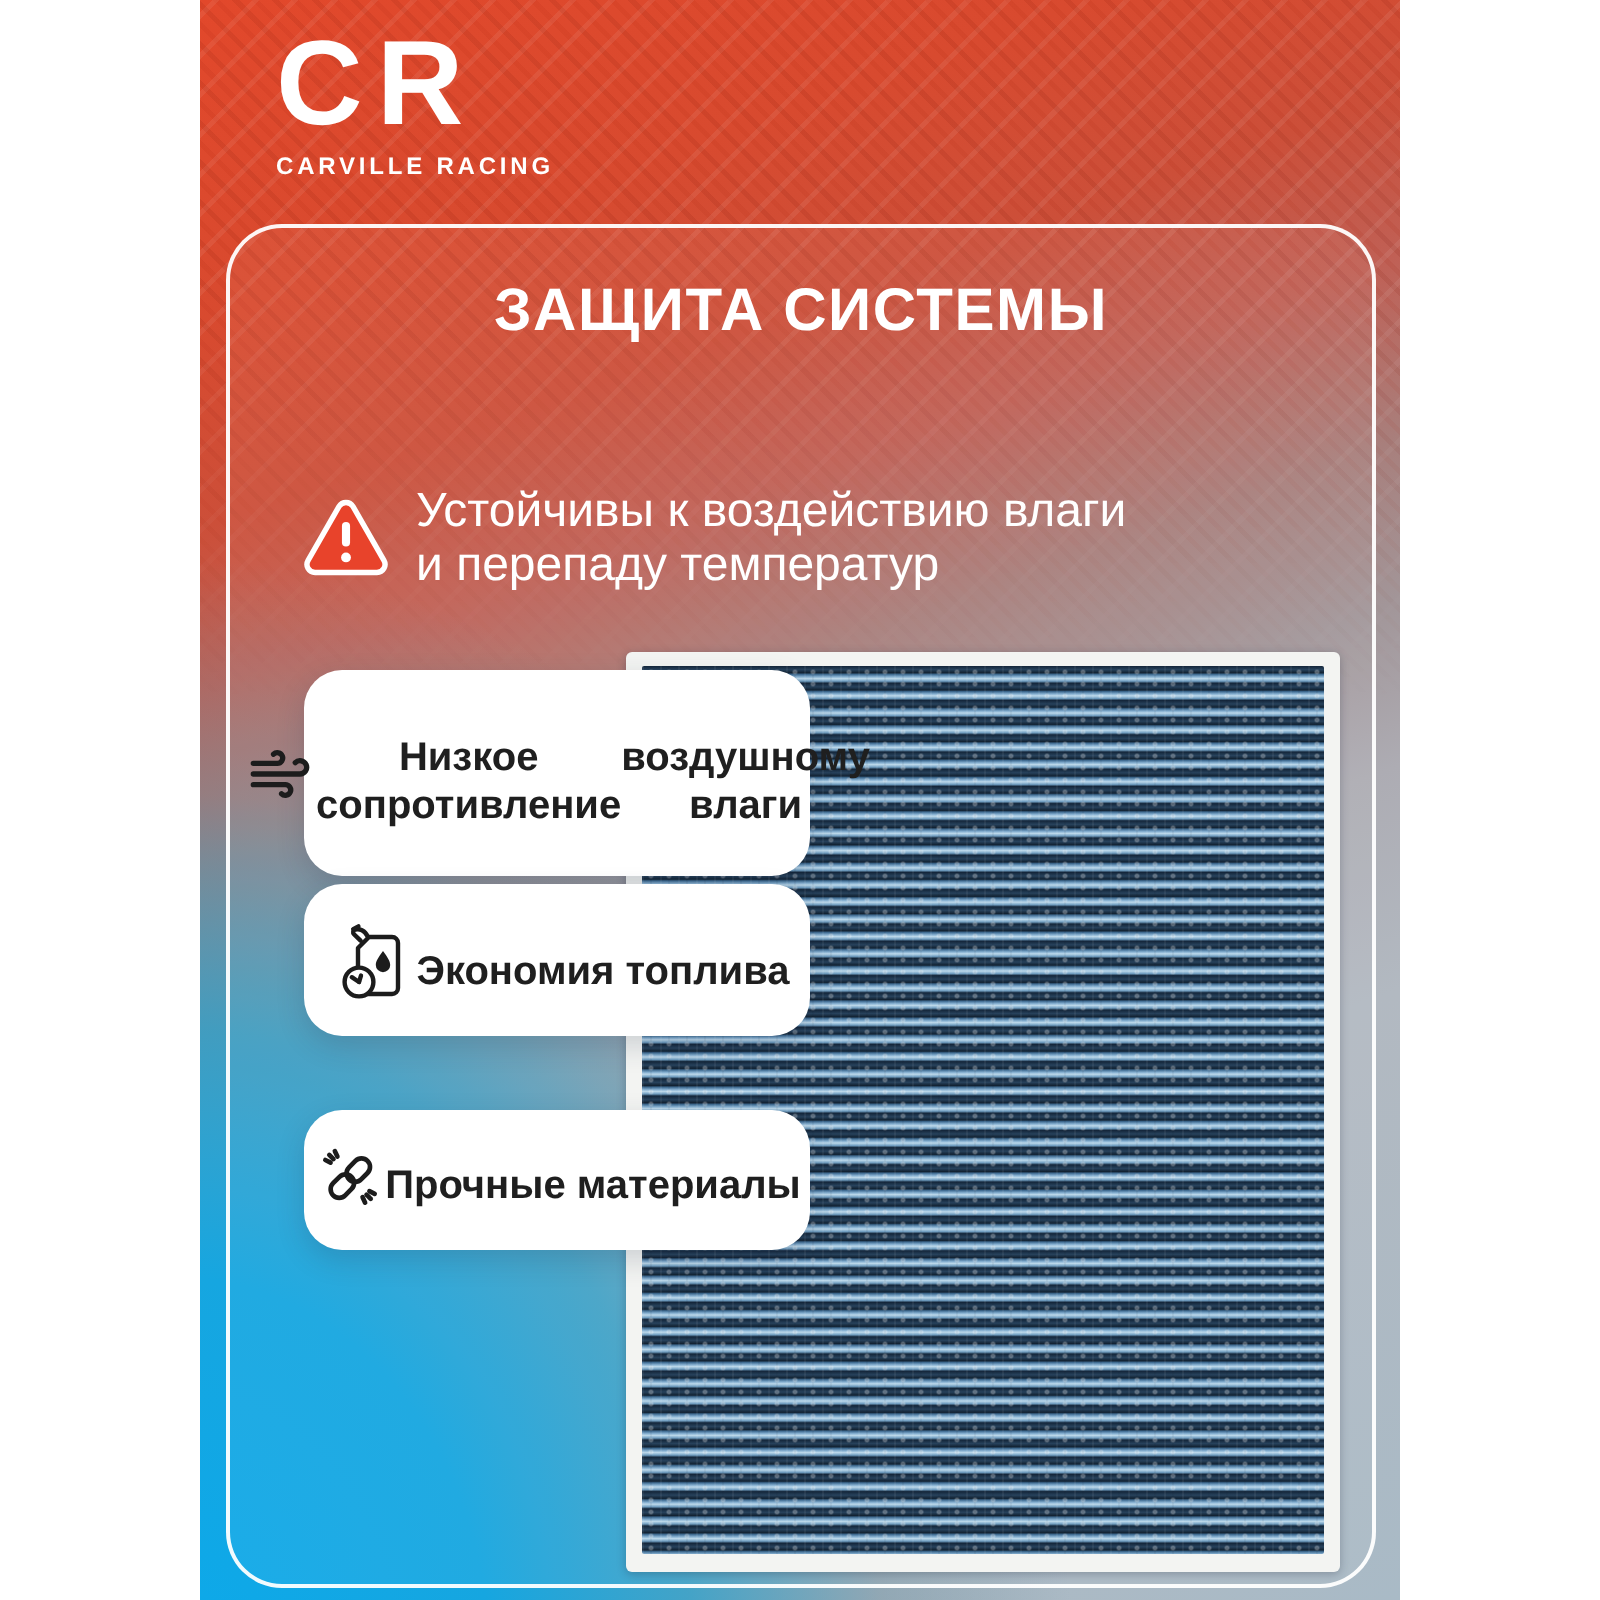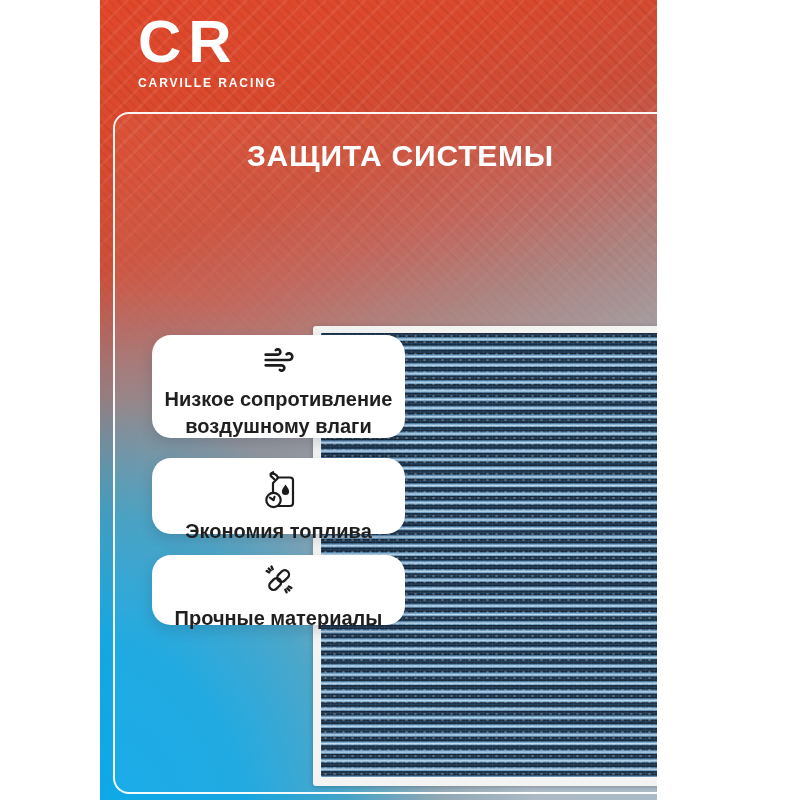--- a/index.html
+++ b/index.html
@@ -1,16 +1,16 @@
 <!DOCTYPE html>
 <html><head>
 <meta charset="utf-8">
 <style>
   html,body{margin:0;padding:0;background:#ffffff;}
-  .canvas{position:relative;width:657px;height:800px;background:#ffffff;overflow:hidden;
+  .canvas{position:relative;width:800px;height:800px;background:#ffffff;overflow:hidden;
           font-family:"Liberation Sans","DejaVu Sans",sans-serif;}
 
   
   .banner{position:absolute;left:100px;top:0;width:600px;height:800px;overflow:hidden;
     background:
       radial-gradient(ellipse 560px 690px at -2% 104%,
         #0ca9ea 0%, #16a6e0 28%, rgba(44,158,200,0.82) 46%,
         rgba(108,142,158,0.42) 63%, rgba(150,142,140,0) 80%),
       linear-gradient(160deg,
         #e2482b 0%, #d84a2f 16%, #cc4f39 26%, #c06055 34%,
@@ -25,21 +25,21 @@
     -webkit-mask-image:linear-gradient(180deg,#000 35%,rgba(0,0,0,0.55) 62%,transparent 92%);
     mask-image:linear-gradient(180deg,#000 35%,rgba(0,0,0,0.55) 62%,transparent 92%);}
 
   
   .logo{position:absolute;left:38px;top:12px;color:#ffffff;}
   .logo-cr{font-size:60px;line-height:1.0;font-weight:800;letter-spacing:7px;}
   .logo-sub{margin-top:4px;font-size:12px;font-weight:700;letter-spacing:1.9px;white-space:nowrap;}
 
   
   .main-card{position:absolute;left:13px;top:112px;width:575px;height:682px;
-    border:2.5px solid rgba(255,255,255,0.95);border-radius:16px;
+    border:2.5px solid rgba(255,255,255,0.95);border-radius:28px;
     background:rgba(255,255,255,0.05);box-sizing:border-box;}
 
   .headline{position:absolute;left:0;top:22px;width:100%;text-align:center;color:#ffffff;
     font-size:30px;font-weight:700;line-height:40px;letter-spacing:0.8px;}
 
   .warning-row{position:absolute;left:36px;top:128px;display:flex;align-items:center;gap:13px;}
   .warning-row svg{flex:0 0 auto;display:block;}
   .warning-text{color:#ffffff;font-size:24px;line-height:27px;font-weight:400;}
 
   
@@ -50,27 +50,27 @@
       radial-gradient(circle, rgba(255,255,255,0.28) 0 0.8px, rgba(255,255,255,0) 1.6px),
       repeating-linear-gradient(90deg, rgba(255,255,255,0.06) 0 1px, rgba(255,255,255,0) 1px 4px,
          rgba(10,20,35,0.06) 4px 5px, rgba(0,0,0,0) 5px 9px),
       repeating-linear-gradient(180deg,
          #14263a 0px, #27425c 1.8px, #122232 3.4px, #3f6b91 4.2px,
          #85afd0 5.4px, #bcd8ea 6.3px, #6f9dc0 7.6px, #14263a 8.6px);
     background-size:9px 6px, auto, auto;}
 
   
   .feature-card{position:absolute;left:37px;width:253px;background:#ffffff;border-radius:19px;
-    box-shadow:0 5px 14px rgba(25,45,70,0.18);display:flex;flex-direction:column;
-    align-items:center;justify-content:space-between;box-sizing:border-box;color:#1f1f1f;
+    box-shadow:0 5px 14px rgba(25,45,70,0.18);display:flex;flex-direction:row;
+    align-items:center;justify-content:center;box-sizing:border-box;color:#1f1f1f;
     text-align:center;font-weight:700;}
   .feature-card .txt{font-size:20px;line-height:24px;}
   .fc-1{top:221px;height:103px;padding-top:9px;}
   .fc-1 svg{margin-bottom:4px;}
-  .fc-2{top:344px;height:76px;padding-top:11px;}
+  .fc-2{top:328px;height:76px;padding-top:11px;}
   .fc-2 svg{margin-bottom:2px;}
   .fc-3{top:441px;height:70px;padding-top:6px;}
   .fc-3 svg{margin-bottom:5px;}
 </style>
 </head>
 <body>
 
 <div class="canvas">
   <div class="banner">
     <div class="brand-pattern"></div>
@@ -79,20 +79,33 @@
       <div class="logo-cr">CR</div>
       <div class="logo-sub">CARVILLE RACING</div>
     </div>
 
     <div class="main-card">
 
       <div class="headline">
         <div>ЗАЩИТА СИСТЕМЫ</div>
       </div>
 
+      <div class="warning-row">
+        <span>
+          <svg width="44" height="46" viewBox="0 0 52 50">
+            <path d="M21.9 6.3a4.8 4.8 0 0 1 8.2 0l18.3 31.9a4.8 4.8 0 0 1-4.1 7.2H7.7a4.8 4.8 0 0 1-4.1-7.2Z" fill="#e8432b" stroke="#ffffff" stroke-width="3.2" stroke-linejoin="round"></path>
+            <rect x="23.6" y="15.5" width="4.8" height="14.5" rx="2.4" fill="#ffffff"></rect>
+            <circle cx="26" cy="36.5" r="2.9" fill="#ffffff"></circle>
+          </svg>
+        </span>
+        <div class="warning-text">
+          <div>Устойчивы к воздействию влаги</div>
+          <div>и перепаду температур</div>
+        </div>
+      </div>
 
       <div class="filter-frame">
         <div class="filter-media"></div>
       </div>
 
       <div class="feature-card fc-1">
         <span>
           <svg width="36" height="32" viewBox="0 0 24 24" fill="none" stroke="#1c1c1c" stroke-width="2" stroke-linecap="round" stroke-linejoin="round">
             <path d="M9.59 4.59A2 2 0 1 1 11 8H2"></path>
             <path d="M17.73 7.73A2.5 2.5 0 1 1 19.5 12H2"></path>

